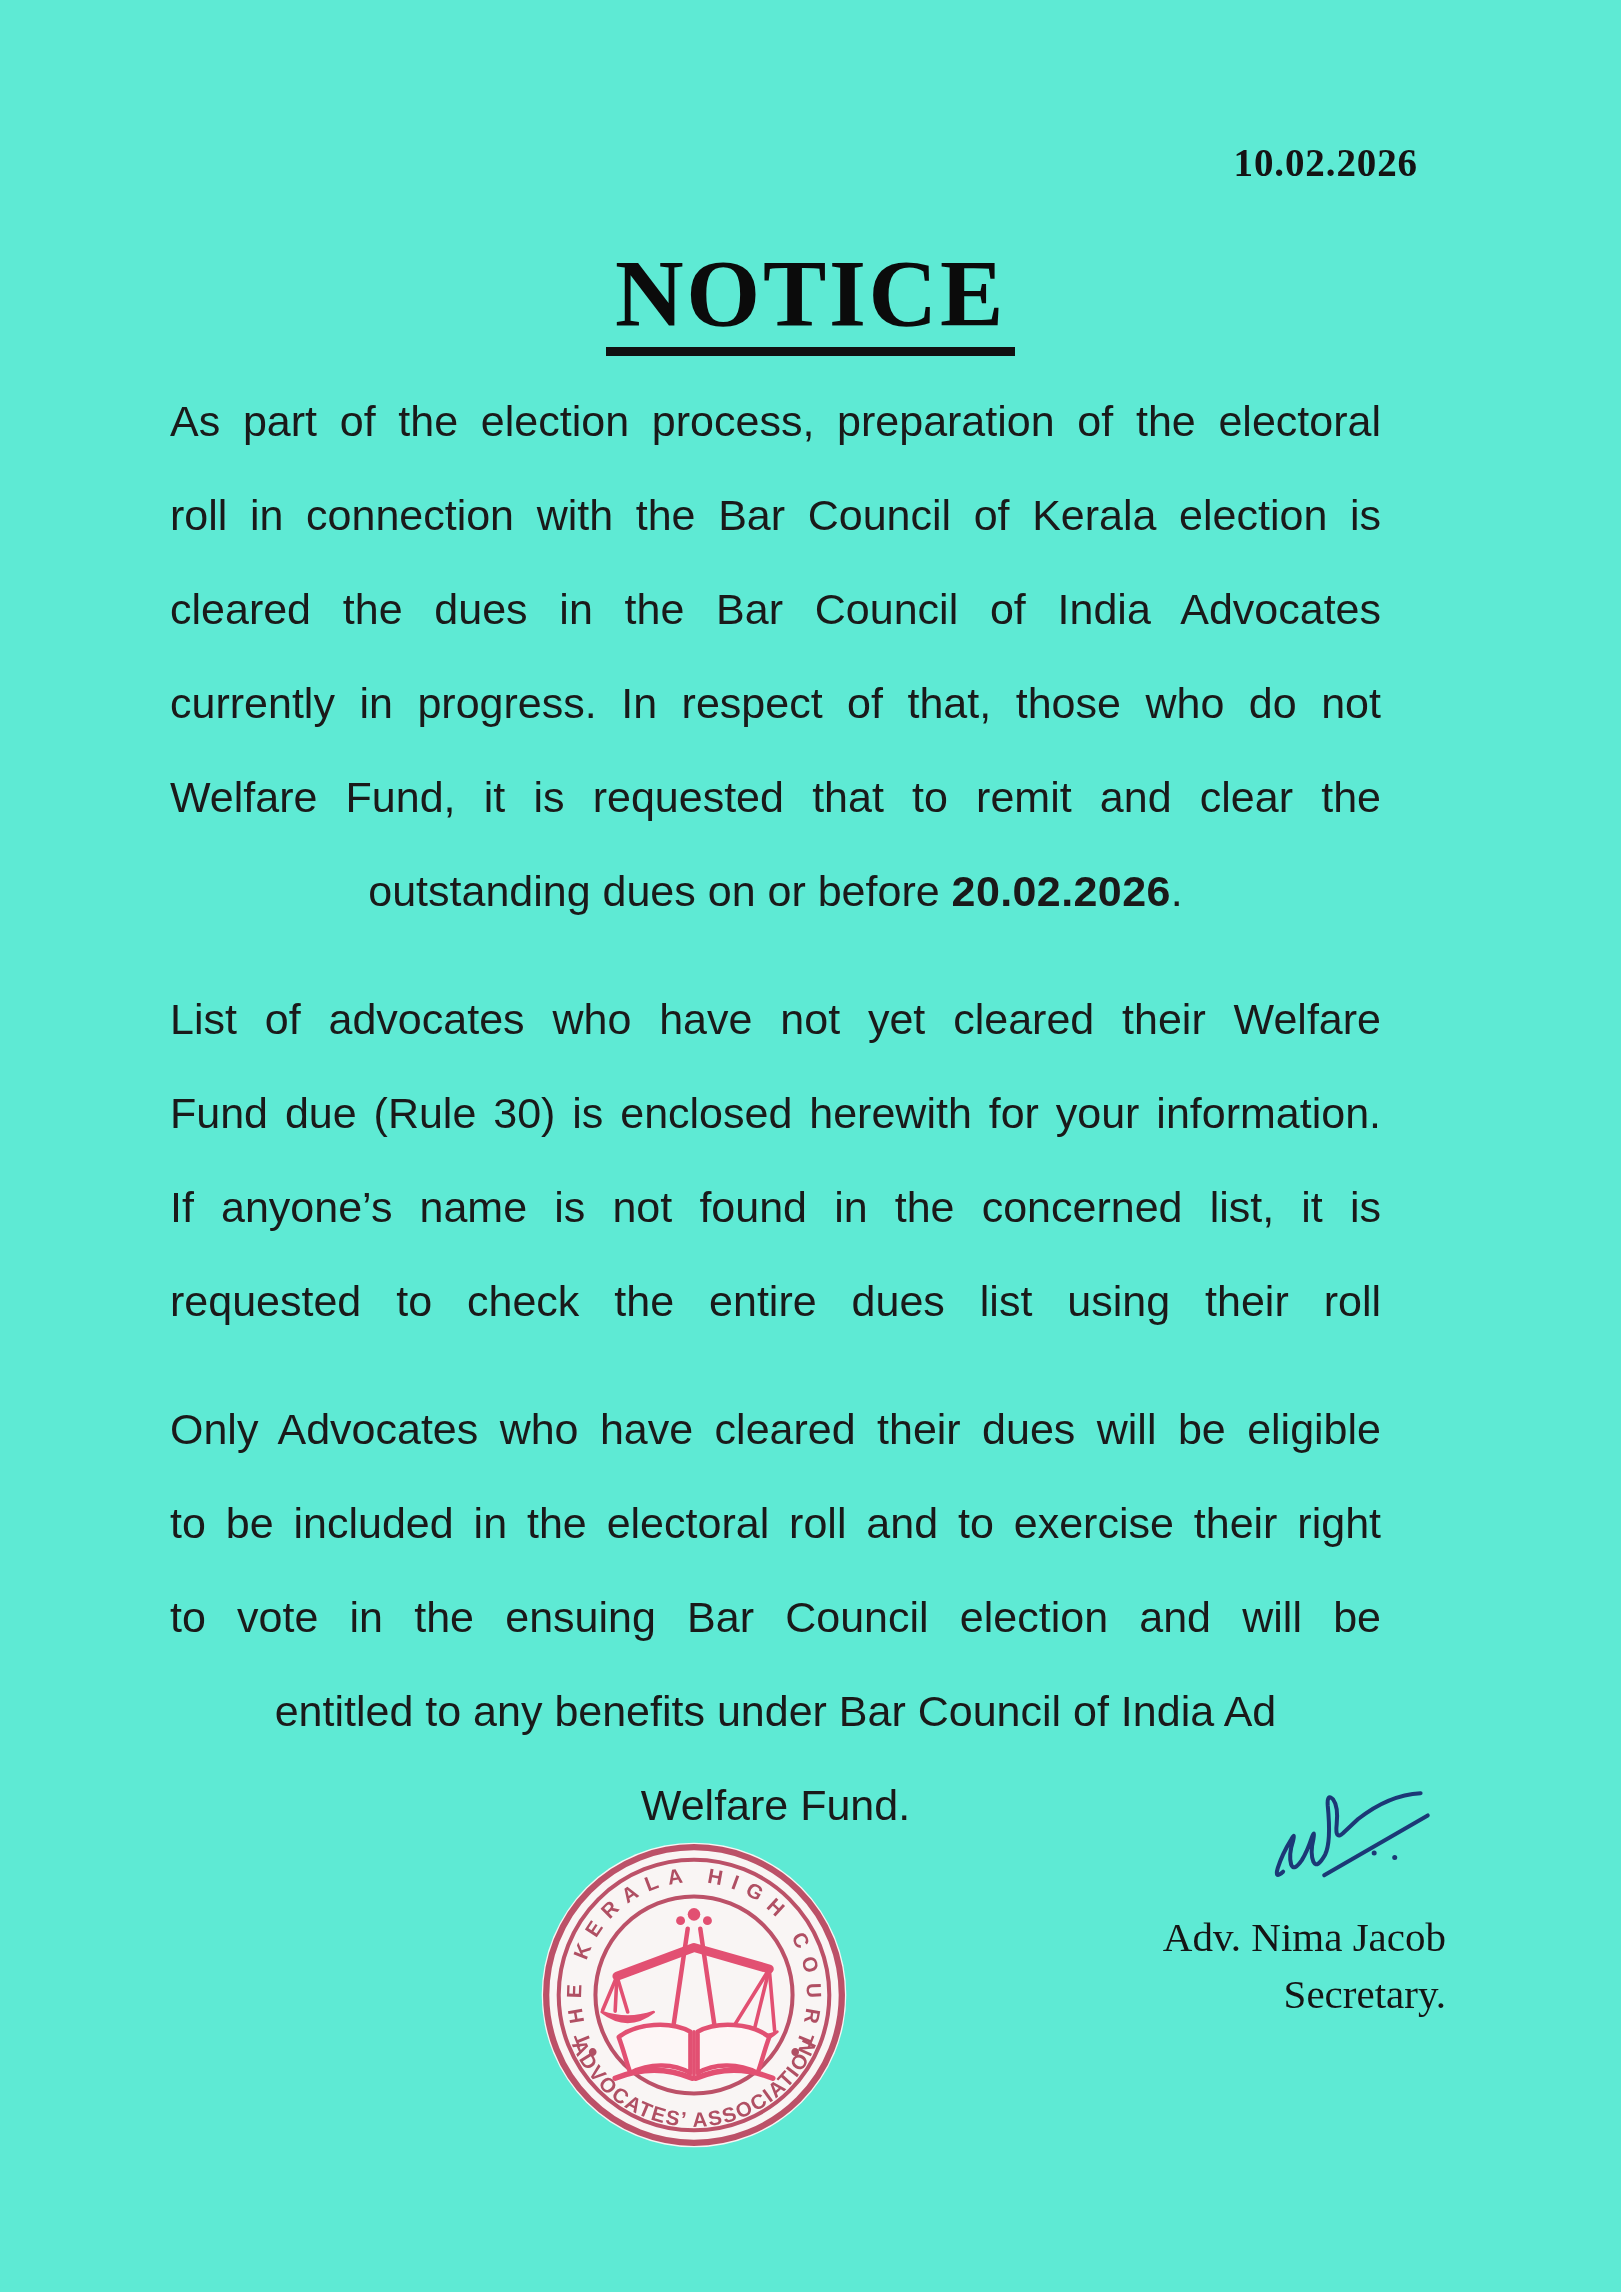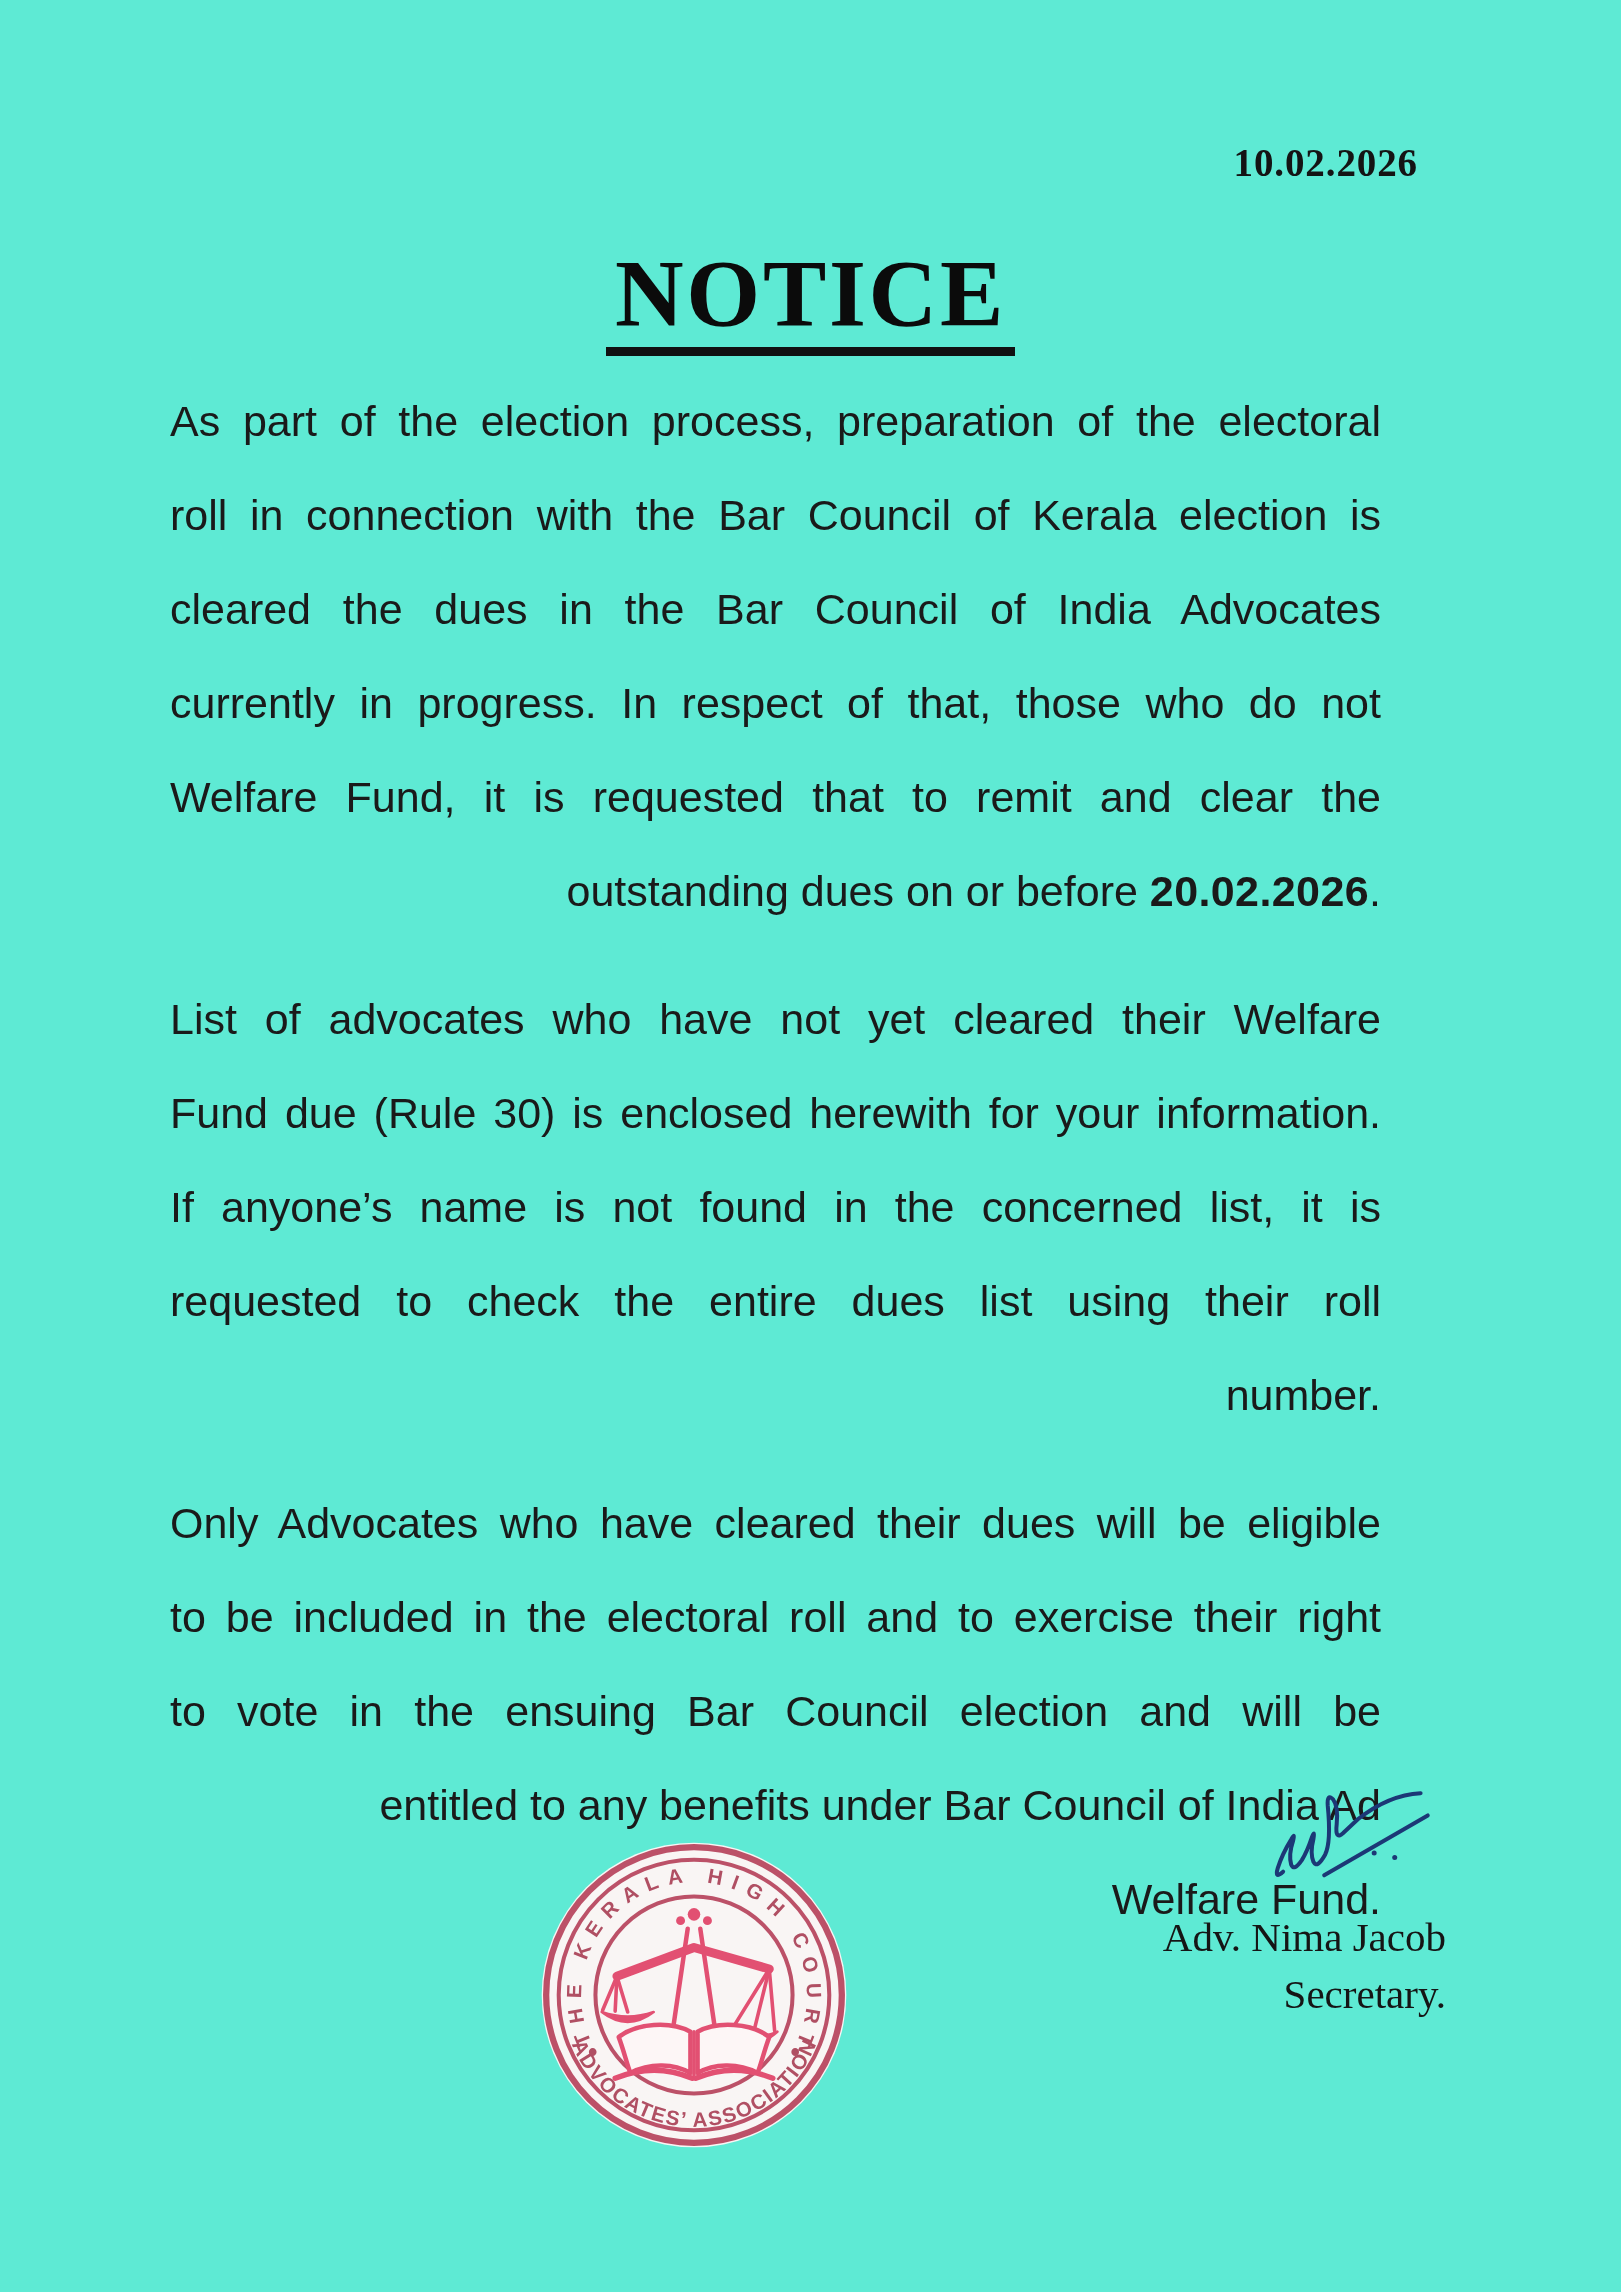--- a/index.html
+++ b/index.html
@@ -43,21 +43,21 @@
   .body-text{
     position:absolute;
     left:170px;
     top:374px;
     width:1211px;
     font-size:43px;
     line-height:94px;
     color:#1a1a1a;
   }
   .para{margin:0 0 34px 0;}
-  .line{text-align:right;}
+  .line{text-align:center;}
   .line.jl{text-align:justify;text-align-last:justify;}
   .bold-date{font-weight:bold;letter-spacing:0.4px;}
   .seal{
     position:absolute;
     left:539px;
     top:1840px;
     width:310px;
     height:310px;
   }
   .signature{
@@ -108,21 +108,20 @@
       <div class="line jl">cleared the dues in the Bar Council of India Advocates</div>
       <div class="line jl">currently in progress. In respect of that, those who do not</div>
       <div class="line jl">Welfare Fund, it is requested that to remit and clear the</div>
       <div class="line"><span>outstanding dues on or before </span><span class="bold-date">20.02.2026</span><span>.</span></div>
     </div>
     <div class="para">
       <div class="line jl">List of advocates who have not yet cleared their Welfare</div>
       <div class="line jl">Fund due (Rule 30) is enclosed herewith for your information.</div>
       <div class="line jl">If anyone’s name is not found in the concerned list, it is</div>
       <div class="line jl">requested to check the entire dues list using their roll</div>
-      <div class="line">number.</div>
     </div>
     <div class="para">
       <div class="line jl">Only Advocates who have cleared their dues will be eligible</div>
       <div class="line jl">to be included in the electoral roll and to exercise their right</div>
       <div class="line jl">to vote in the ensuing Bar Council election and will be</div>
       <div class="line">entitled to any benefits under Bar Council of India Ad</div>
       <div class="line">Welfare Fund.</div>
     </div>
   </div>
 

